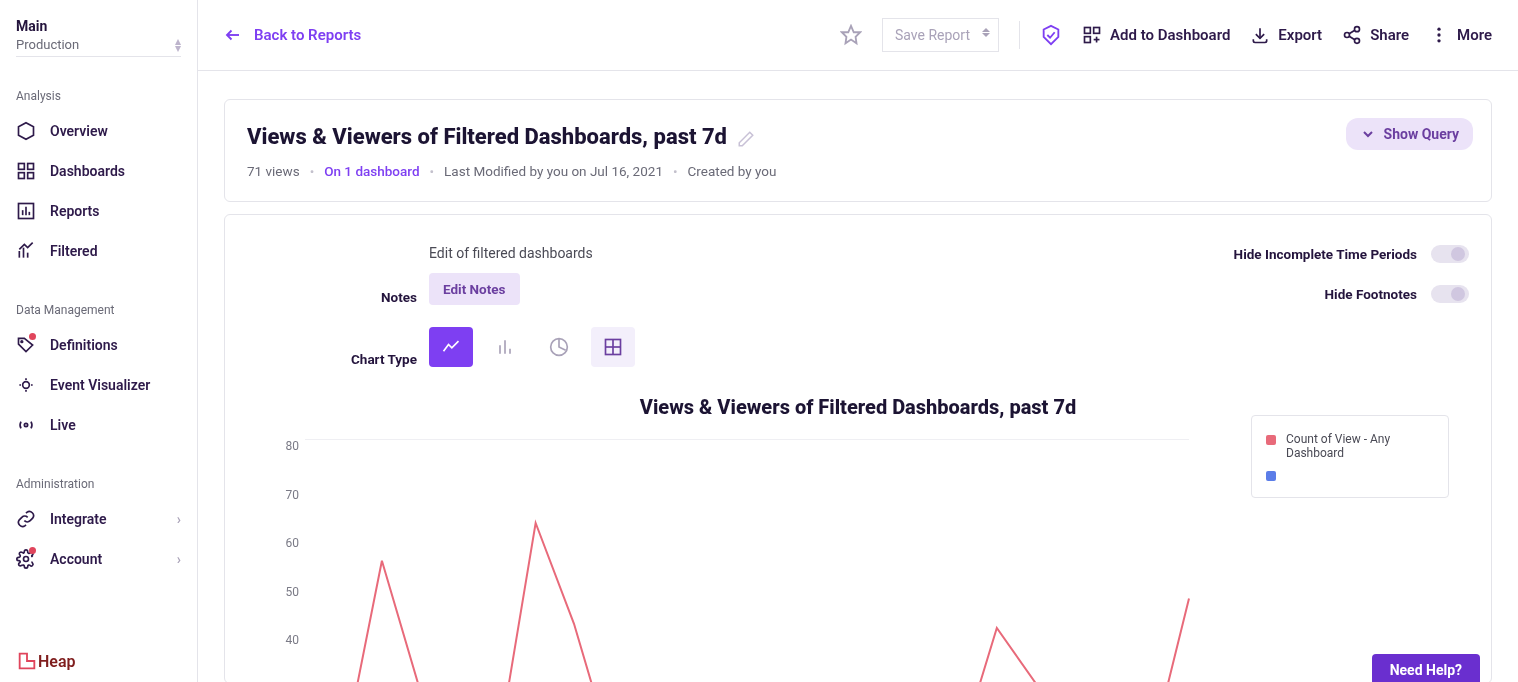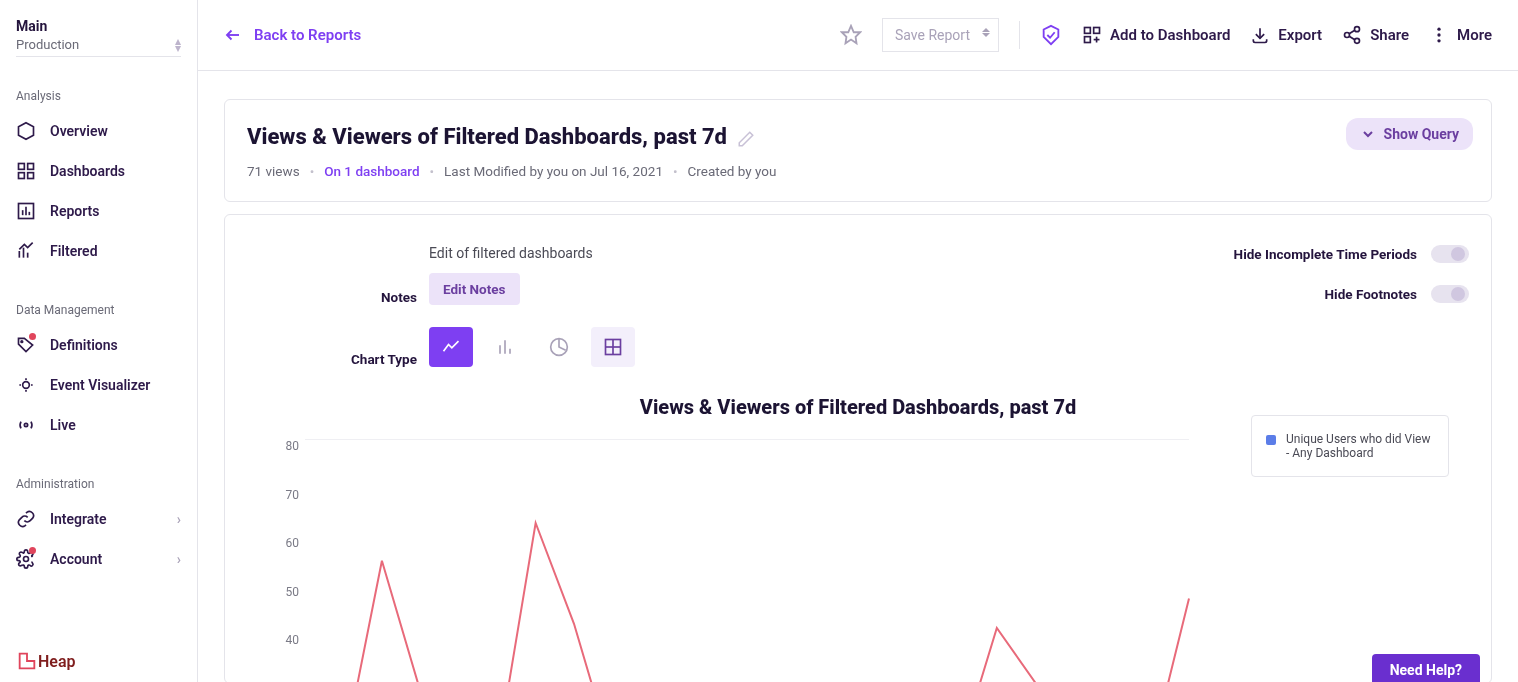--- a/index.html
+++ b/index.html
@@ -519,22 +519,25 @@
           <div class="plot">
             <svg id="plot-svg" preserveAspectRatio="none" viewBox="0 0 100 100">
                 <path d="M0.00 150.00 L4.35 150.00 L8.70 58.00 L13.04 120.00 L17.39 150.00 L21.74 150.00 L26.09 40.00 L30.43 88.00 L34.78 150.00 L39.13 150.00 L43.48 150.00 L47.83 150.00 L52.17 150.00 L56.52 150.00 L60.87 150.00 L65.22 150.00 L69.57 150.00 L73.91 150.00 L78.26 90.00 L82.61 116.00 L86.96 150.00 L91.30 150.00 L95.65 150.00 L100.00 76.00" fill="none" stroke="#e86a7a" stroke-width="0.5" vector-effect="non-scaling-stroke" style="stroke-width: 2px;"></path>
                 <path d="M0.00 154.00 L4.35 154.00 L8.70 144.00 L13.04 148.00 L17.39 154.00 L21.74 154.00 L26.09 142.00 L30.43 146.00 L34.78 154.00 L39.13 154.00 L43.48 154.00 L47.83 154.00 L52.17 154.00 L56.52 154.00 L60.87 154.00 L65.22 154.00 L69.57 154.00 L73.91 154.00 L78.26 148.00 L82.61 150.00 L86.96 154.00 L91.30 154.00 L95.65 154.00 L100.00 146.00" fill="none" stroke="#5b7de8" stroke-width="0.5" vector-effect="non-scaling-stroke" style="stroke-width: 2px;"></path>
               </svg>
           </div>
         </div>
 
         <div class="legend">
           <div class="legend-item">
+            <span class="swatch red"></span>
+            <span>Count of View - Any Dashboard</span>
+          </div>
+          <div class="legend-item">
             <span class="swatch blue"></span>
-            <span>Unique Users who did View - Any Dashboard</span>
           </div>
         </div>
 
       </div>
 
     </div>
   </div>
 
 </div>
 

